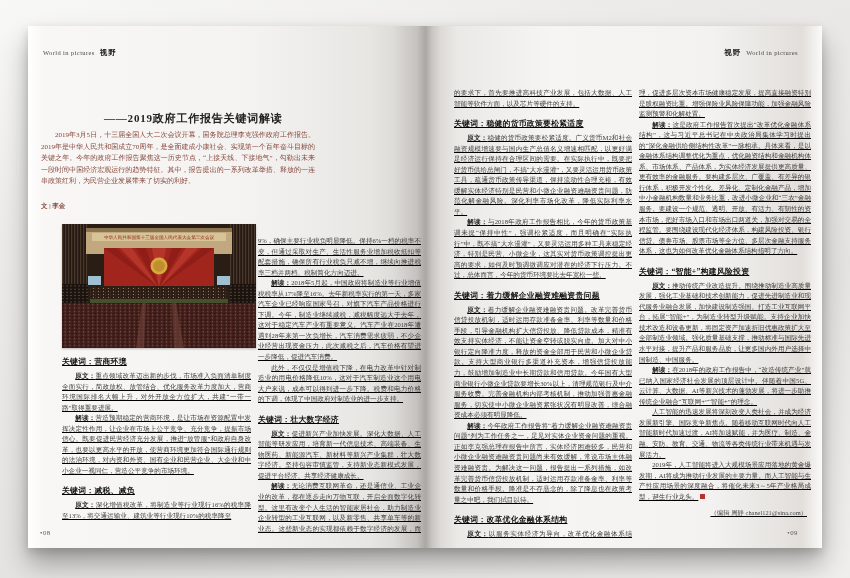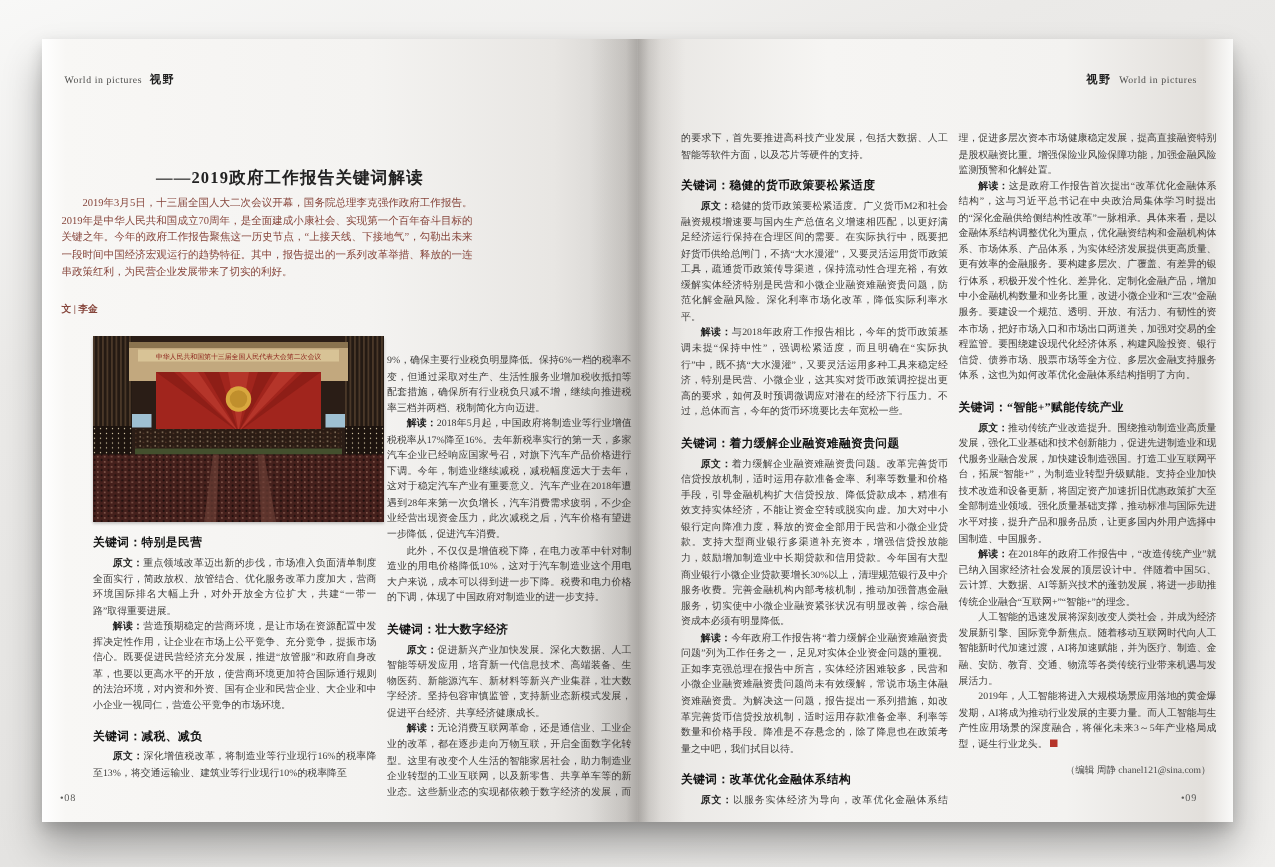--- a/index.html
+++ b/index.html
@@ -19,21 +19,21 @@
   .hdr{position:absolute;font-size:6.5px;letter-spacing:.4px;color:#4a4a48;white-space:nowrap;}
   .hdr .zh{font-weight:bold;color:#1e1e1e;font-size:7.5px;letter-spacing:1px;margin:12px 3px;}
   .lp-hdr{left:15px;top:22px;}
   .rp-hdr{right:24px;top:22px;text-align:right;}
   .lp-title{position:absolute;left:15px;top:58px;font-size:17.5px;font-weight:bold;color:#161616;letter-spacing:1.5px;}
   .lp-subtitle{position:absolute;left:76px;top:85px;font-size:11px;font-weight:bold;color:#222;letter-spacing:.8px;}
   .lp-intro{position:absolute;left:13px;top:104px;width:274px;font-size:7px;line-height:1.66;
     color:#86453b;text-align:justify;text-indent:2em;}
   .lp-byline{position:absolute;left:13px;top:176px;font-size:6.5px;color:#86453b;font-weight:bold;}
   .lp-photo{position:absolute;left:34px;top:198px;width:194px;height:124px;box-shadow:0 1px 2px rgba(0,0,0,.25);}
-  .col{position:absolute;overflow:hidden;}
+  .col{position:absolute;overflow:hidden;text-decoration:underline;}
   .lp-col1{left:34px;top:330px;width:189px;height:168px;}
   .lp-col2{left:230px;top:210px;width:163px;height:298px;}
   .rp-col1{left:29px;top:62px;width:178px;height:452px;}
   .rp-col2{left:214px;top:62px;width:172px;height:452px;}
   .bodytext,.para{font-size:6.6px;line-height:1.6;color:#3e3d3b;text-align:justify;margin:0;}
   .para{text-indent:2em;}
   .para.cont{text-indent:0;}
   .plabel{font-weight:bold;color:#1f1f1f;}
   .kw{font-size:7.8px;font-weight:bold;color:#141414;margin:9px 0 4px;letter-spacing:.3px;}
   .kw.first{margin-top:0;}
@@ -105,21 +105,21 @@
         <rect x="168" y="60" width="26" height="22" fill="url(#lights)"></rect>
         <rect x="28" y="62" width="138" height="15" fill="url(#dais)"></rect>
         <rect x="28" y="75" width="138" height="4" fill="#44502e"></rect>
         <rect x="0" y="79" width="194" height="45" fill="url(#crowd)"></rect>
         <polygon points="74,124 80,79 84,79 82,124" fill="#6d4038" opacity="0.65"></polygon>
         <polygon points="112,124 110,79 114,79 122,124" fill="#6d4038" opacity="0.65"></polygon>
       </svg>
     </div>
 
     <div class="col lp-col1">
-      <h3 class="kw first">关键词：特别是民营</h3>
+      <h3 class="kw first">关键词：营商环境</h3>
       <p class="para"><b class="plabel">原文：</b><span>重点领域改革迈出新的步伐，市场准入负面清单制度全面实行，简政放权、放管结合、优化服务改革力度加大，营商环境国际排名大幅上升，对外开放全方位扩大，共建“一带一路”取得重要进展。</span></p>
       <p class="para"><b class="plabel">解读：</b><span>营造预期稳定的营商环境，是让市场在资源配置中发挥决定性作用，让企业在市场上公平竞争、充分竞争，提振市场信心。既要促进民营经济充分发展，推进“放管服”和政府自身改革，也要以更高水平的开放，使营商环境更加符合国际通行规则的法治环境，对内资和外资、国有企业和民营企业、大企业和中小企业一视同仁，营造公平竞争的市场环境。</span></p>
       <h3 class="kw">关键词：减税、减负</h3>
       <p class="para"><b class="plabel">原文：</b><span>深化增值税改革，将制造业等行业现行16%的税率降至13%，将交通运输业、建筑业等行业现行10%的税率降至</span></p>
     </div>
 
     <div class="col lp-col2">
       <p class="para cont">9%，确保主要行业税负明显降低。保持6%一档的税率不变，但通过采取对生产、生活性服务业增加税收抵扣等配套措施，确保所有行业税负只减不增，继续向推进税率三档并两档、税制简化方向迈进。</p>
       <p class="para"><b class="plabel">解读：</b><span>2018年5月起，中国政府将制造业等行业增值税税率从17%降至16%。去年新税率实行的第一天，多家汽车企业已经响应国家号召，对旗下汽车产品价格进行下调。今年，制造业继续减税，减税幅度远大于去年，这对于稳定汽车产业有重要意义。汽车产业在2018年遭遇到28年来第一次负增长，汽车消费需求疲弱，不少企业经营出现资金压力，此次减税之后，汽车价格有望进一步降低，促进汽车消费。</span></p>
       <p class="para">此外，不仅仅是增值税下降，在电力改革中针对制造业的用电价格降低10%，这对于汽车制造业这个用电大户来说，成本可以得到进一步下降。税费和电力价格的下调，体现了中国政府对制造业的进一步支持。</p>
@@ -145,21 +145,21 @@
       <h3 class="kw">关键词：着力缓解企业融资难融资贵问题</h3>
       <p class="para"><b class="plabel">原文：</b><span>着力缓解企业融资难融资贵问题。改革完善货币信贷投放机制，适时运用存款准备金率、利率等数量和价格手段，引导金融机构扩大信贷投放、降低贷款成本，精准有效支持实体经济，不能让资金空转或脱实向虚。加大对中小银行定向降准力度，释放的资金全部用于民营和小微企业贷款。支持大型商业银行多渠道补充资本，增强信贷投放能力，鼓励增加制造业中长期贷款和信用贷款。今年国有大型商业银行小微企业贷款要增长30%以上，清理规范银行及中介服务收费。完善金融机构内部考核机制，推动加强普惠金融服务，切实使中小微企业融资紧张状况有明显改善，综合融资成本必须有明显降低。</span></p>
       <p class="para"><b class="plabel">解读：</b><span>今年政府工作报告将“着力缓解企业融资难融资贵问题”列为工作任务之一，足见对实体企业资金问题的重视。正如李克强总理在报告中所言，实体经济困难较多，民营和小微企业融资难融资贵问题尚未有效缓解，常说市场主体融资难融资贵。为解决这一问题，报告提出一系列措施，如改革完善货币信贷投放机制，适时运用存款准备金率、利率等数量和价格手段。降准是不存悬念的，除了降息也在政策考量之中吧，我们拭目以待。</span></p>
       <h3 class="kw">关键词：改革优化金融体系结构</h3>
       <p class="para"><b class="plabel">原文：</b><span>以服务实体经济为导向，改革优化金融体系结构，发展民营银行和社区银行。改革完善资本市场基础管</span></p>
     </div>
 
     <div class="col rp-col2">
       <p class="para cont">理，促进多层次资本市场健康稳定发展，提高直接融资特别是股权融资比重。增强保险业风险保障功能，加强金融风险监测预警和化解处置。</p>
       <p class="para"><b class="plabel">解读：</b><span>这是政府工作报告首次提出“改革优化金融体系结构”，这与习近平总书记在中央政治局集体学习时提出的“深化金融供给侧结构性改革”一脉相承。具体来看，是以金融体系结构调整优化为重点，优化融资结构和金融机构体系、市场体系、产品体系，为实体经济发展提供更高质量、更有效率的金融服务。要构建多层次、广覆盖、有差异的银行体系，积极开发个性化、差异化、定制化金融产品，增加中小金融机构数量和业务比重，改进小微企业和“三农”金融服务。要建设一个规范、透明、开放、有活力、有韧性的资本市场，把好市场入口和市场出口两道关，加强对交易的全程监管。要围绕建设现代化经济体系，构建风险投资、银行信贷、债券市场、股票市场等全方位、多层次金融支持服务体系，这也为如何改革优化金融体系结构指明了方向。</span></p>
-      <h3 class="kw">关键词：“智能+”赋能传统产业</h3>
+      <h3 class="kw">关键词：“智能+”构建风险投资</h3>
       <p class="para"><b class="plabel">原文：</b><span>推动传统产业改造提升。围绕推动制造业高质量发展，强化工业基础和技术创新能力，促进先进制造业和现代服务业融合发展，加快建设制造强国。打造工业互联网平台，拓展“智能+”，为制造业转型升级赋能。支持企业加快技术改造和设备更新，将固定资产加速折旧优惠政策扩大至全部制造业领域。强化质量基础支撑，推动标准与国际先进水平对接，提升产品和服务品质，让更多国内外用户选择中国制造、中国服务。</span></p>
       <p class="para"><b class="plabel">解读：</b><span>在2018年的政府工作报告中，“改造传统产业”就已纳入国家经济社会发展的顶层设计中。伴随着中国5G、云计算、大数据、AI等新兴技术的蓬勃发展，将进一步助推传统企业融合“互联网+”“智能+”的理念。</span></p>
       <p class="para">人工智能的迅速发展将深刻改变人类社会，并成为经济发展新引擎、国际竞争新焦点。随着移动互联网时代向人工智能新时代加速过渡，AI将加速赋能，并为医疗、制造、金融、安防、教育、交通、物流等各类传统行业带来机遇与发展活力。</p>
       <p class="para"><span>2019年，人工智能将进入大规模场景应用落地的黄金爆发期，AI将成为推动行业发展的主要力量。而人工智能与生产性应用场景的深度融合，将催化未来3～5年产业格局成型，诞生行业龙头。</span><span class="endmark"></span></p>
       <div class="editor-line">（编辑 周静 chanel121@sina.com）</div>
     </div>
 
     <div class="footer rp-footer">•09</div>
   </div>
 

